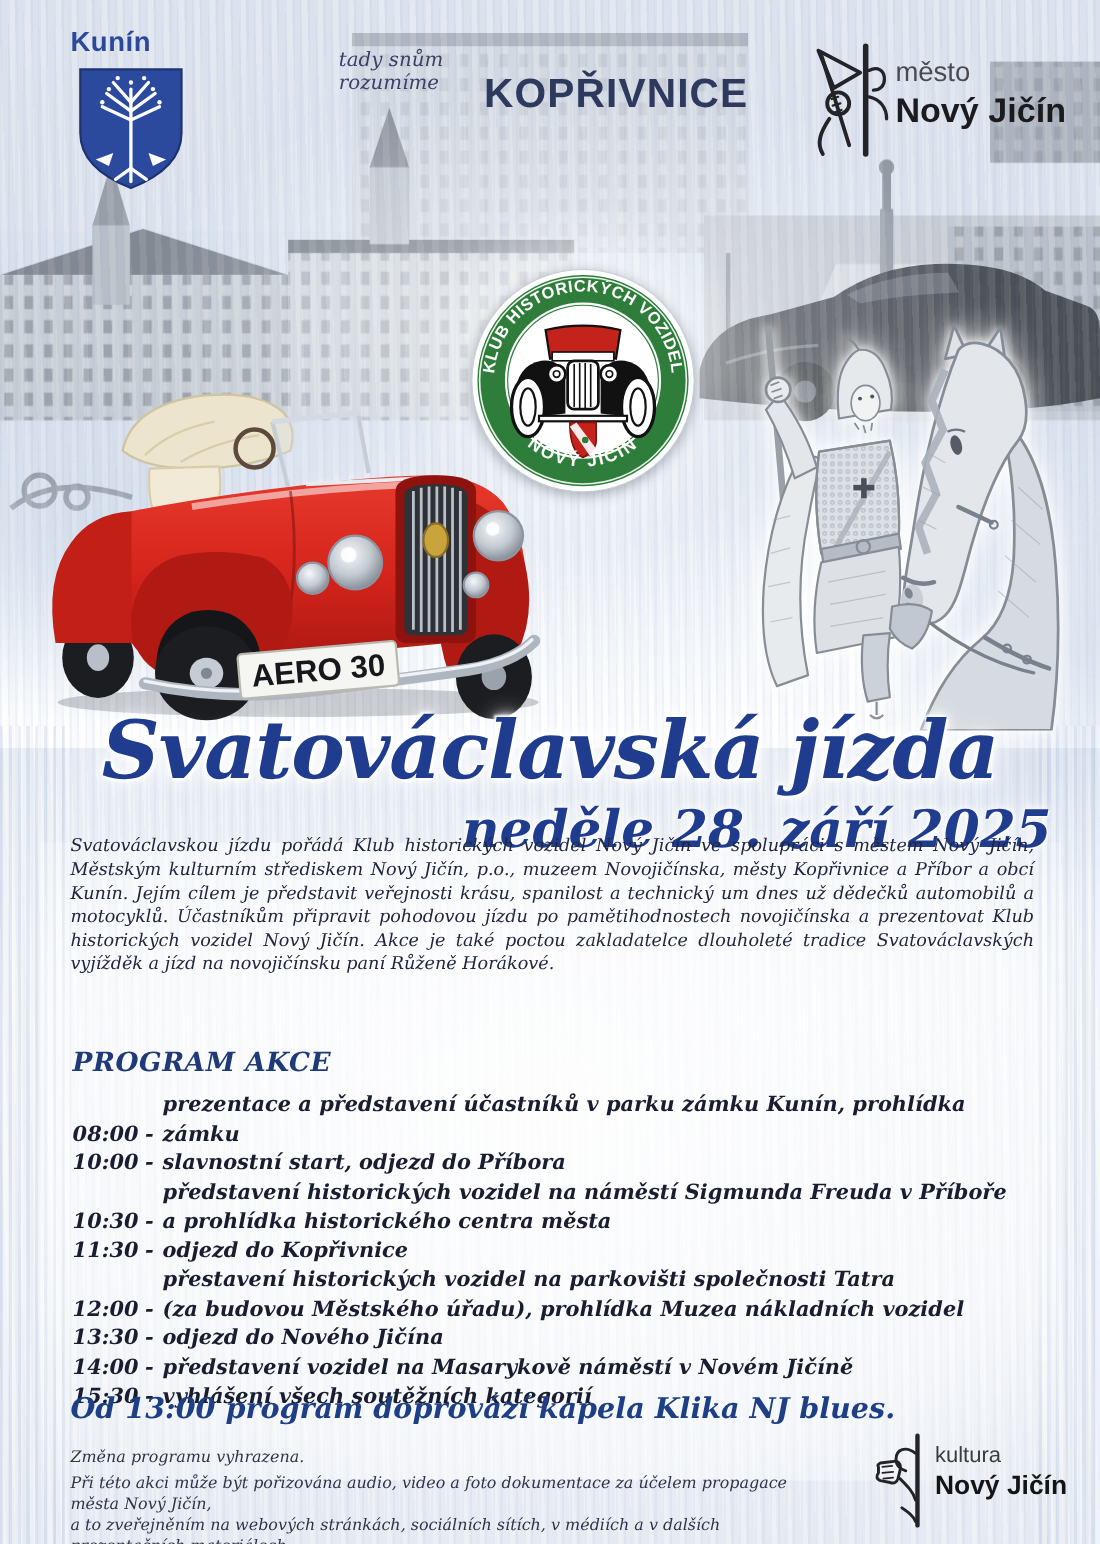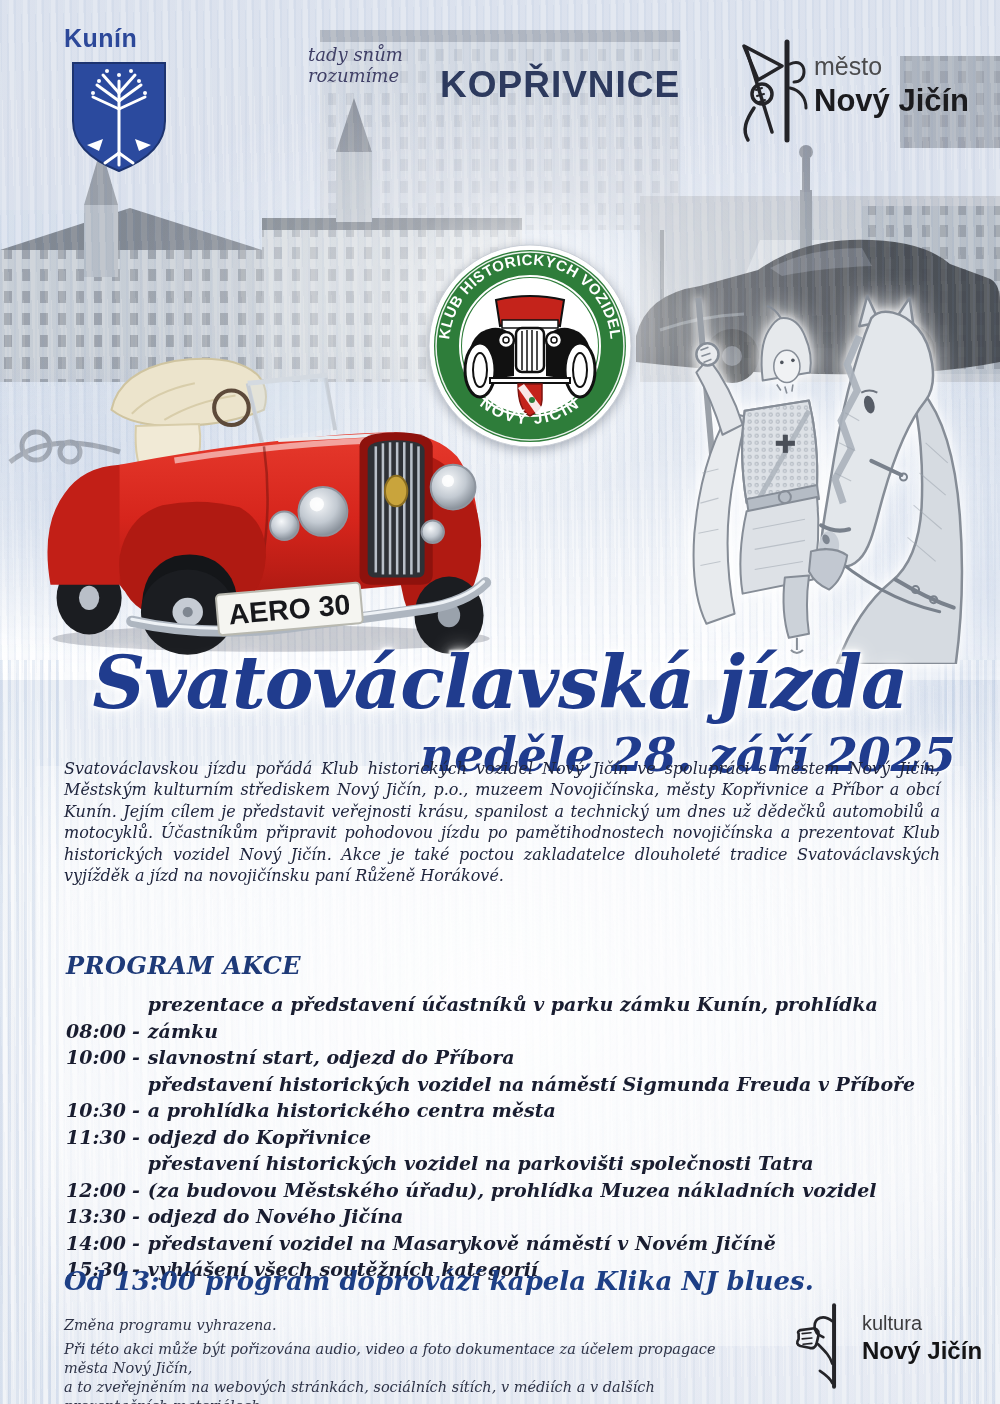--- a/index.html
+++ b/index.html
@@ -52,21 +52,21 @@
   .prog-heading{left:66px;top:951px;font-style:italic;font-weight:bold;font-size:24px;color:#1e3a78;letter-spacing:.5px;}
   .prog-list{left:66px;top:991px;width:870px;font-style:italic;font-weight:700;font-size:19px;line-height:26.5px;color:#191d30;}
   .prog-row{display:flex;align-items:flex-end;}
   .prog-time{min-width:56px;font-weight:700;}
   .prog-dash{padding:0 8px 0 6px;}
   .prog-text{flex:1;}
   .band-note{left:64px;top:1266px;font-style:italic;font-weight:bold;font-size:26px;color:#1d3f86;}
   .footer-notes{left:64px;top:1316px;width:660px;font-style:italic;font-size:14.5px;line-height:19px;color:#2e3347;}
   .footer-note1{margin-bottom:5px;}
   .kultura{left:788px;top:1298px;display:flex;align-items:flex-start;}
-  .kultura-text{margin-left:12px;margin-top:14px;font-family:"Liberation Sans",sans-serif;}
+  .kultura-text{margin-left:0;margin-top:14px;font-family:"Liberation Sans",sans-serif;}
   .kultura-prefix{font-size:20px;color:#3c3c3e;}
   .kultura-name{font-size:24px;font-weight:700;color:#141416;margin-top:2px;}
 </style>
 </head>
 <body>
 
 <div class="poster">
 
   <svg class="abs" width="1000" height="680" viewBox="0 0 1000 680" style="left:0;top:0;">
     <defs>

